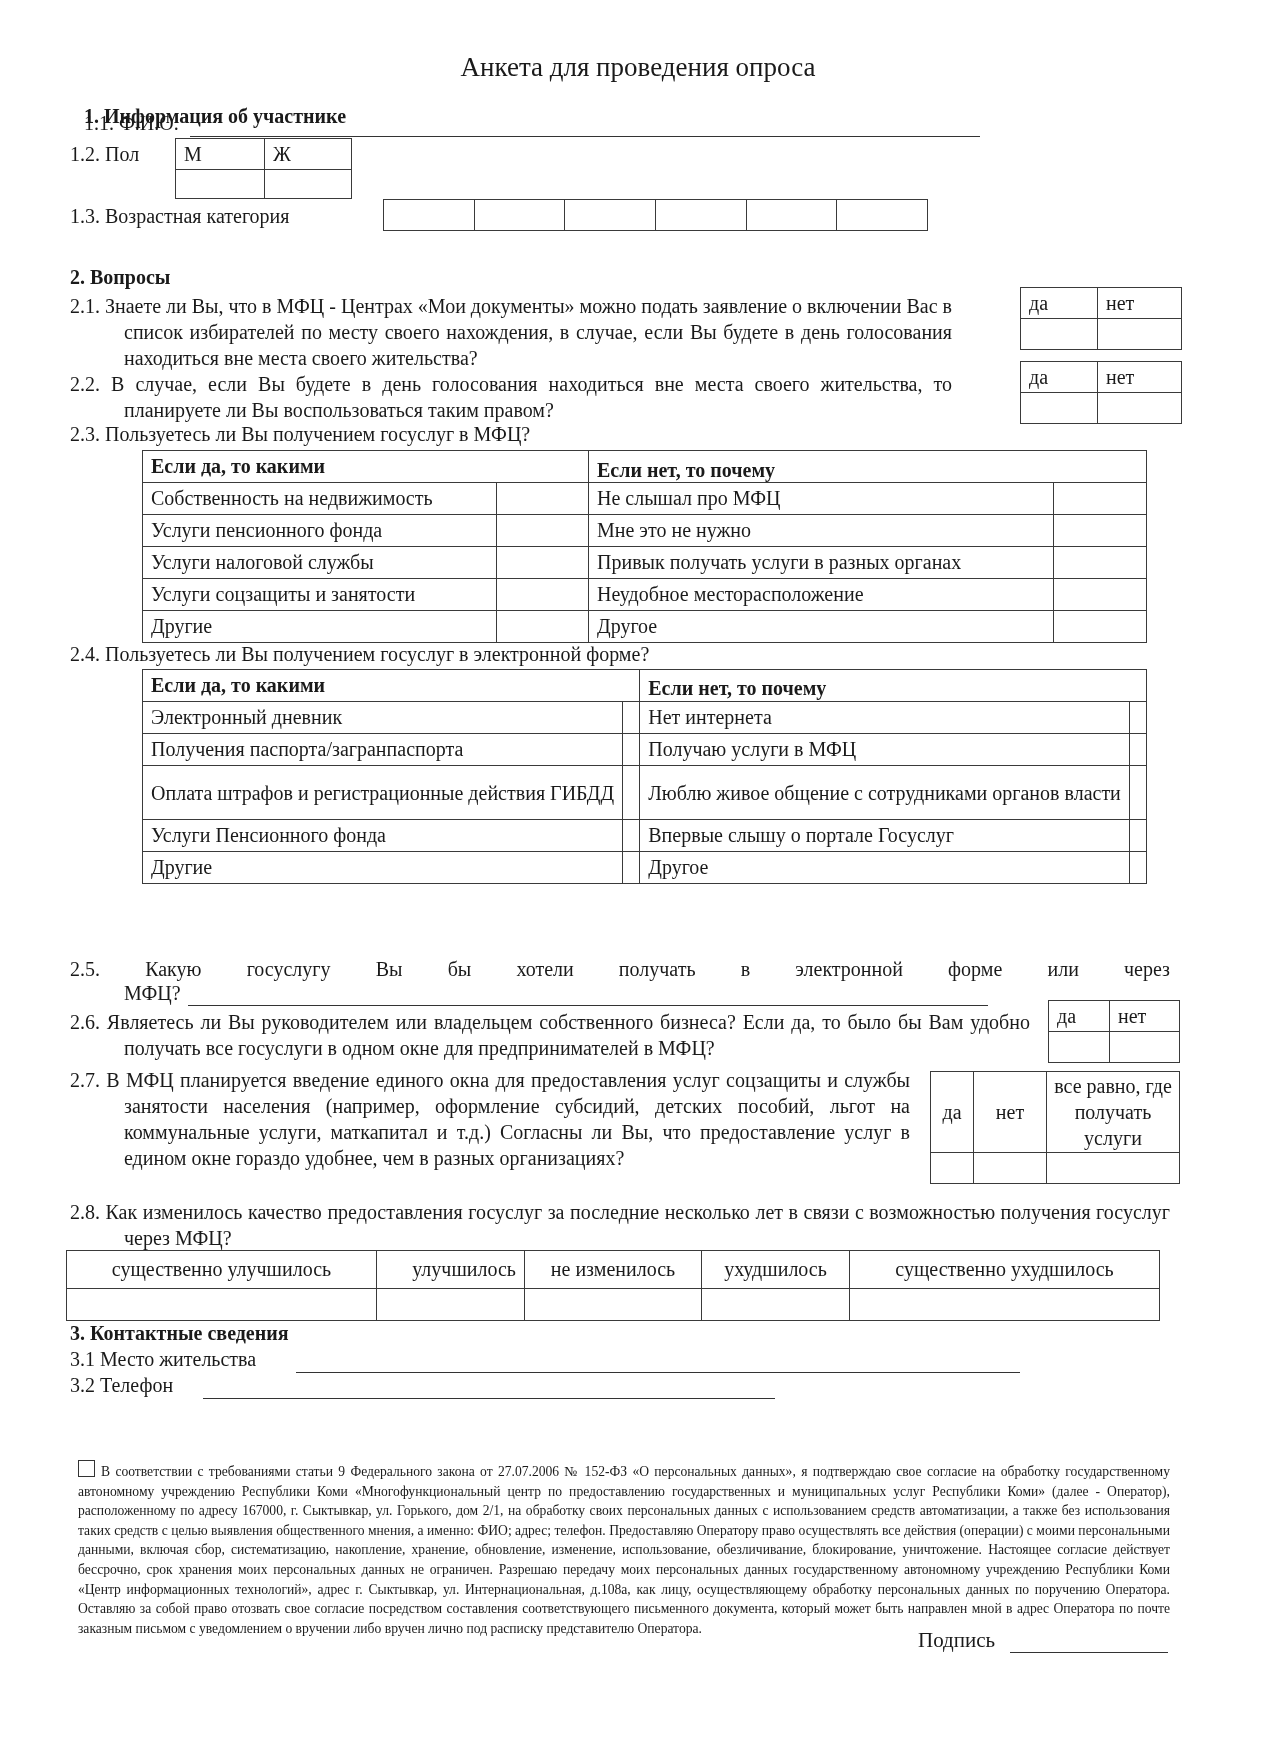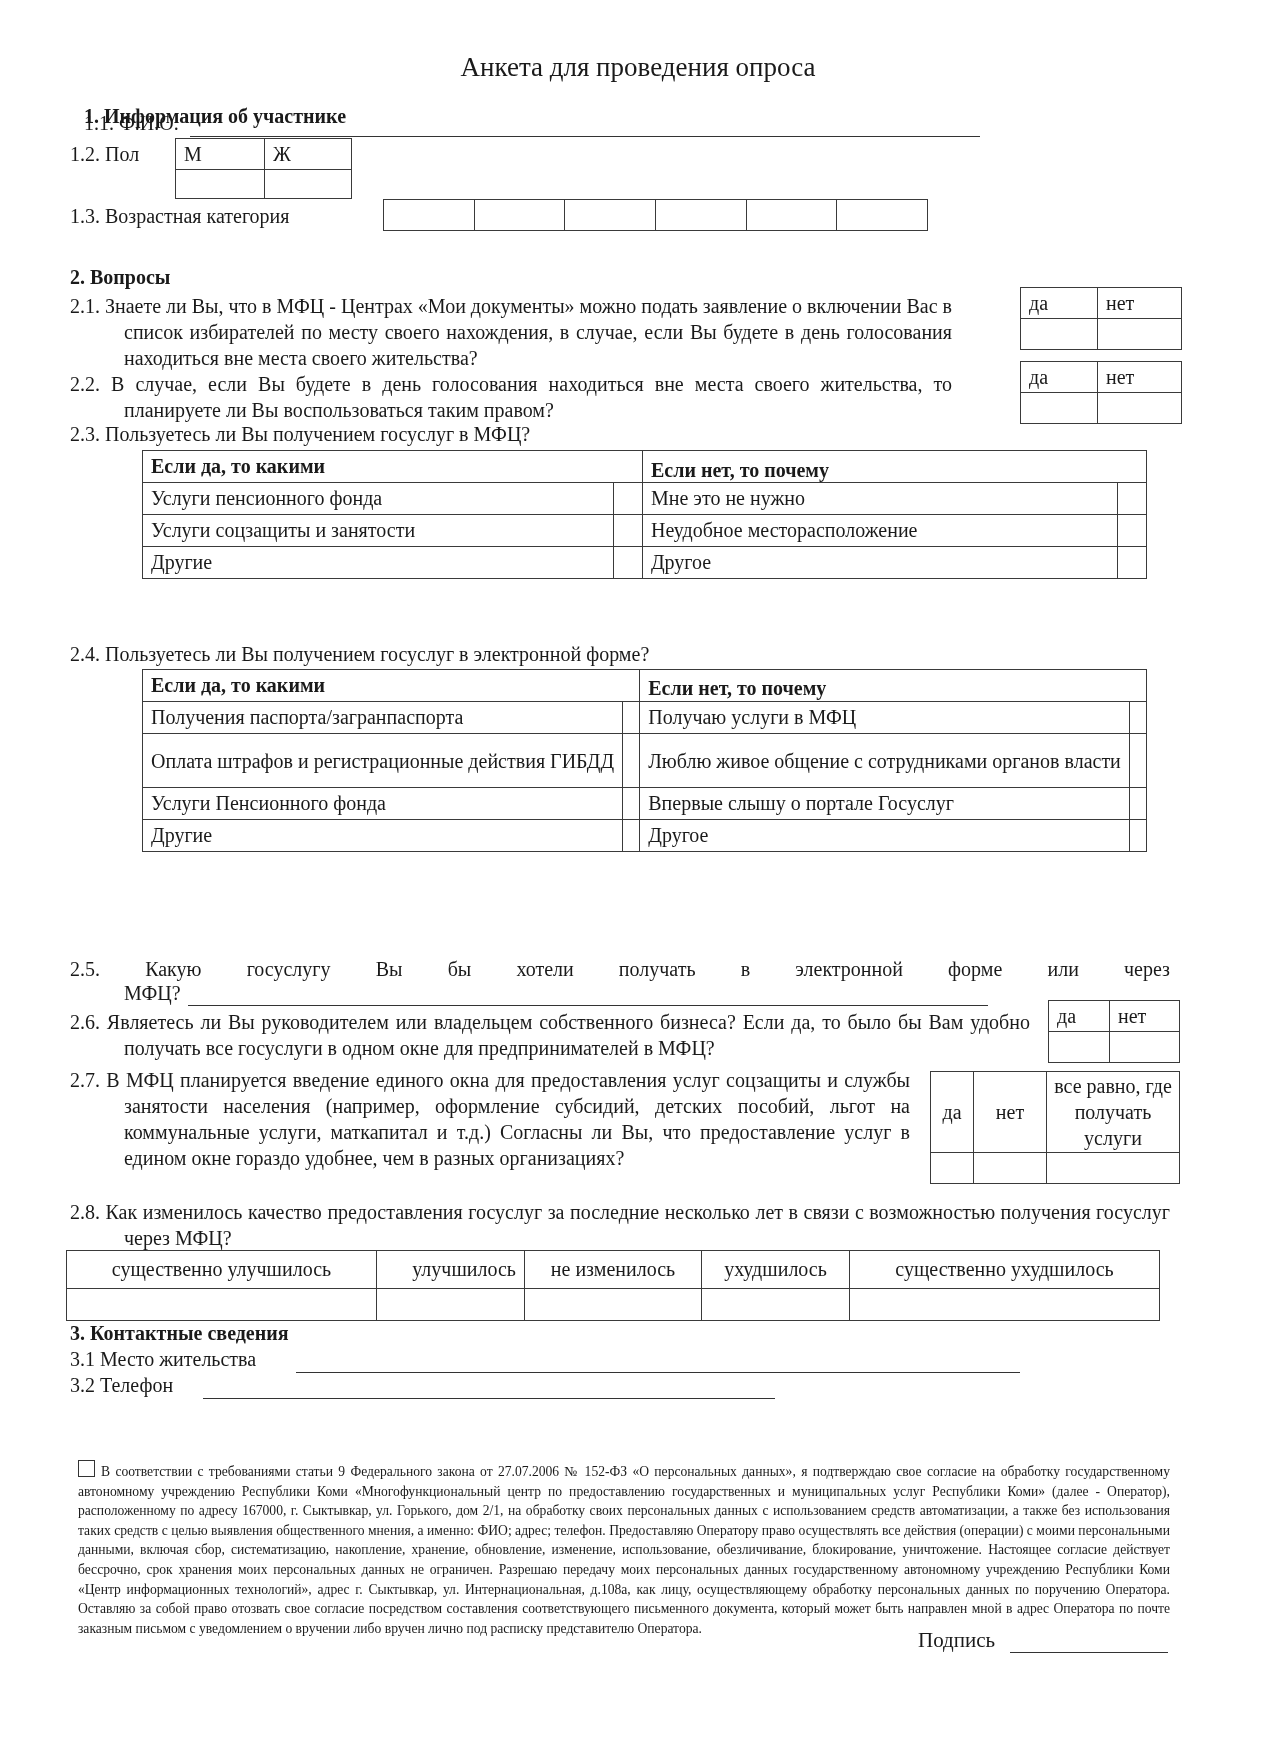--- a/index.html
+++ b/index.html
@@ -88,23 +88,35 @@
   </table>
 
 <div class="abs" style="left:70px;top:423px;">2.3. Пользуетесь ли Вы получением госуслуг в МФЦ?</div>
 <table class="abs" style="left:142px;top:450px;width:1005px;">
   <tbody>
       <tr style="height:32px;">
     <td colspan="2" class="h">Если да, то какими</td>
     <td colspan="2" class="h" style="padding-top:8px;">Если нет, то почему</td>
   </tr>
   <tr style="height:32px;">
+        <td style="width:337px;">Собственность на недвижимость</td>
+        <td style="width:75px;"></td>
+        <td style="width:448px;">Не слышал про МФЦ</td>
+        <td></td>
+      </tr>
+  <tr style="height:32px;">
         <td>Услуги пенсионного фонда</td>
         <td></td>
         <td>Мне это не нужно</td>
+        <td></td>
+      </tr>
+  <tr style="height:32px;">
+        <td>Услуги налоговой службы</td>
+        <td></td>
+        <td>Привык получать услуги в разных органах</td>
         <td></td>
       </tr>
   <tr style="height:32px;">
         <td>Услуги соцзащиты и занятости</td>
         <td></td>
         <td>Неудобное месторасположение</td>
         <td></td>
       </tr>
   <tr style="height:32px;">
         <td>Другие</td>
@@ -115,20 +127,26 @@
 </tbody>
   </table>
 
 <div class="abs" style="left:70px;top:643px;">2.4. Пользуетесь ли Вы получением госуслуг в электронной форме?</div>
 <table class="abs" style="left:142px;top:669px;width:1005px;">
   <tbody>
       <tr style="height:32px;">
     <td colspan="2" class="h">Если да, то какими</td>
     <td colspan="2" class="h" style="padding-top:6px;">Если нет, то почему</td>
   </tr>
+  <tr style="height:32px;">
+        <td>Электронный дневник</td>
+        <td></td>
+        <td>Нет интернета</td>
+        <td></td>
+      </tr>
   <tr style="height:32px;">
         <td>Получения паспорта/загранпаспорта</td>
         <td></td>
         <td>Получаю услуги в МФЦ</td>
         <td></td>
       </tr>
   <tr style="height:54px;">
         <td style="line-height:26px;">Оплата штрафов и регистрационные действия ГИБДД</td>
         <td></td>
         <td style="line-height:26px;">Люблю живое общение с сотрудниками органов власти</td>

